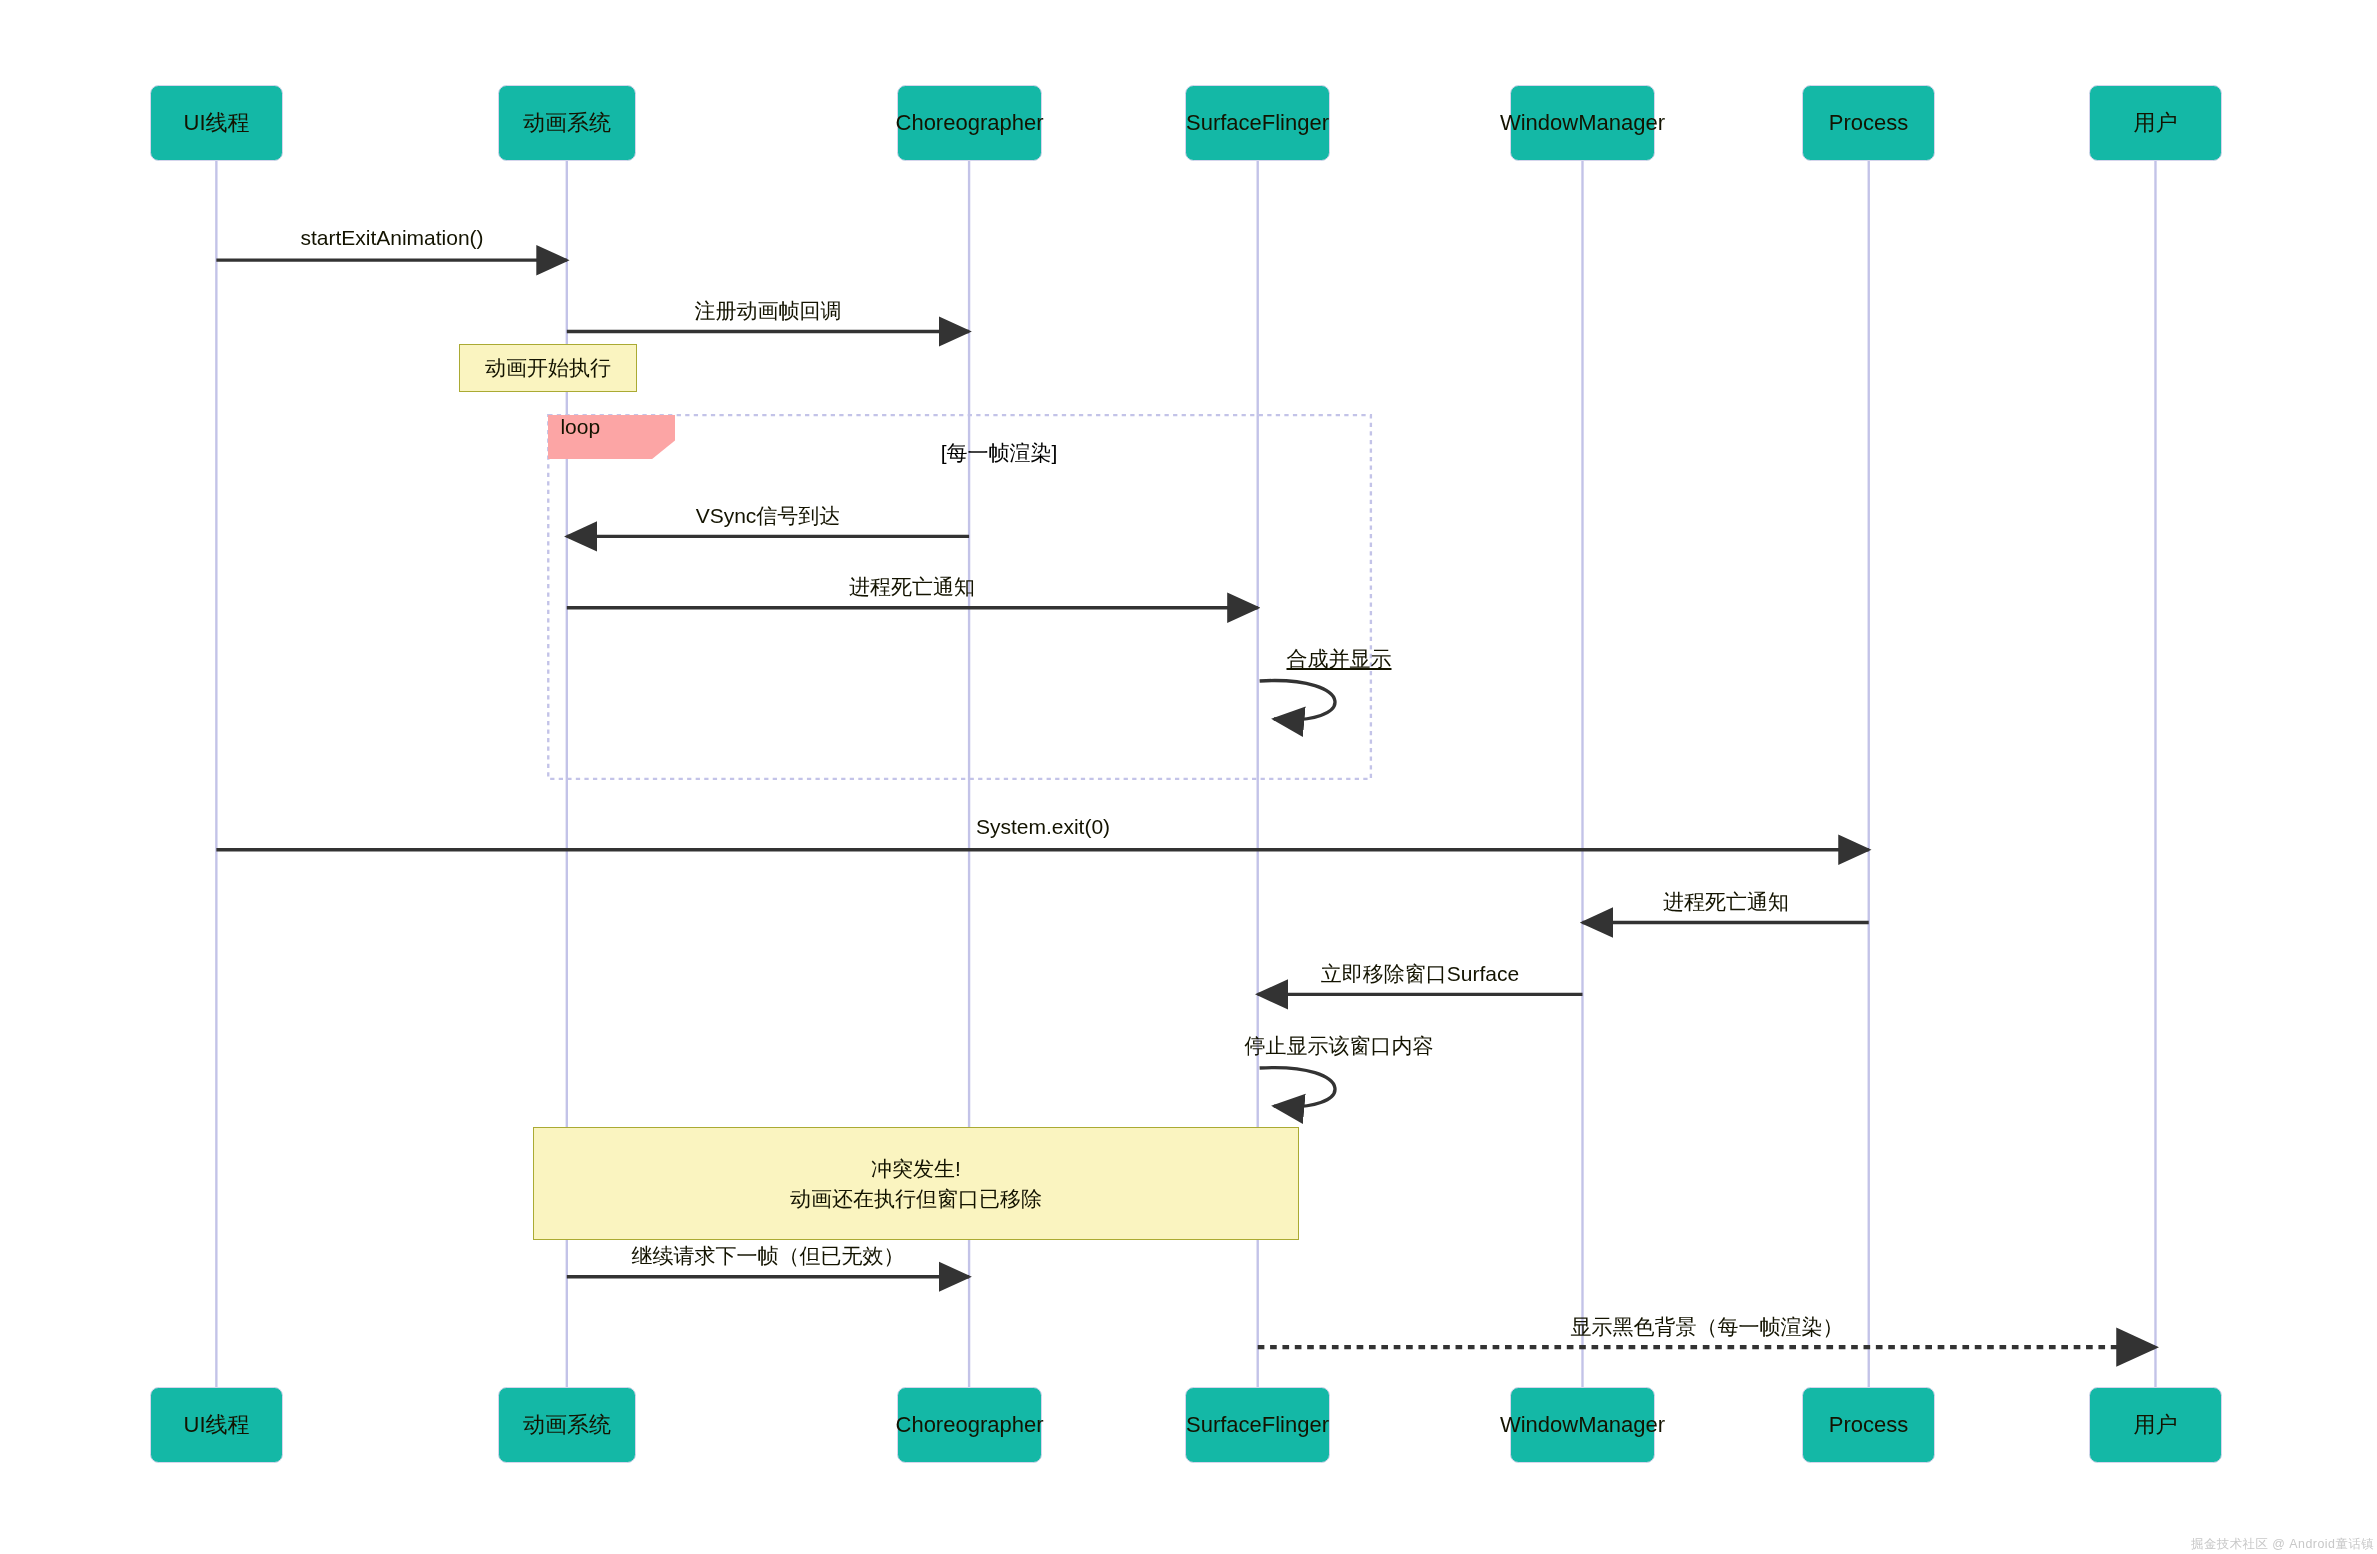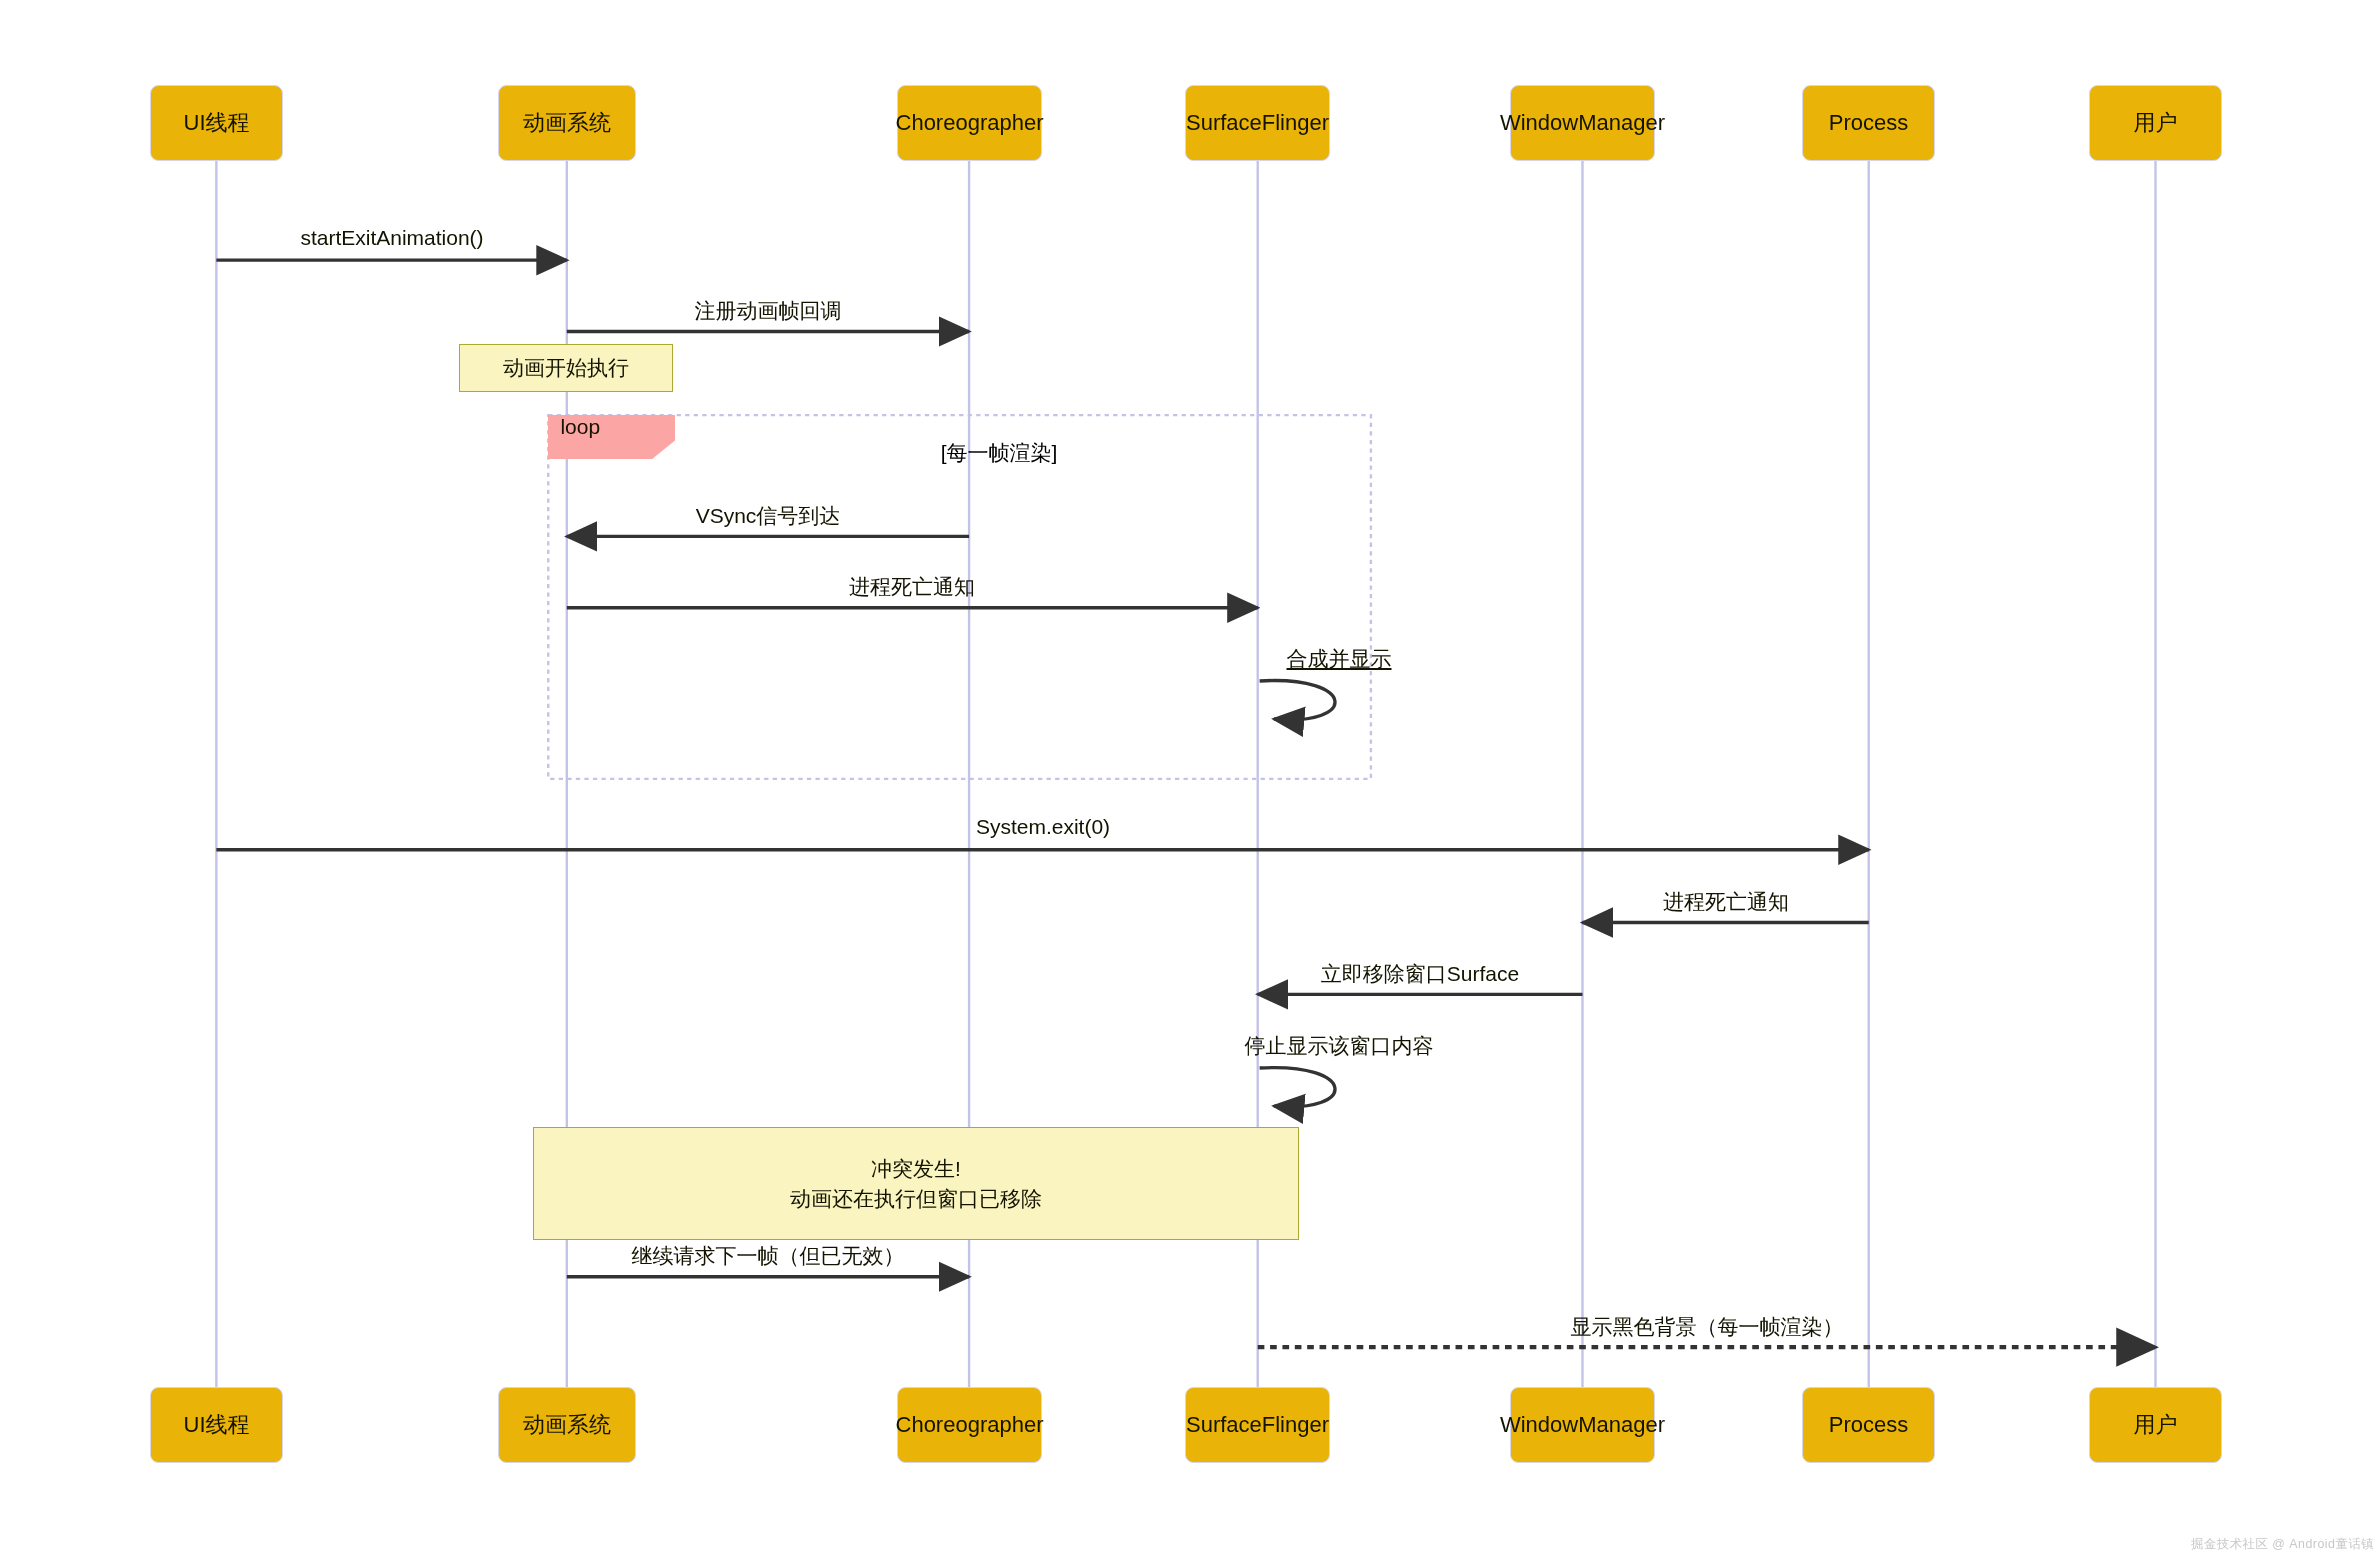--- a/index.html
+++ b/index.html
@@ -5,21 +5,21 @@
   html,body{margin:0;padding:0;background:#ffffff;}
   body{
     font-family:"Liberation Sans","DejaVu Sans",sans-serif;
     width:2388px;height:1555px;position:relative;overflow:hidden;
   }
   #stage{position:absolute;left:0;top:0;width:2388px;height:1555px;}
   svg#diagram{position:absolute;left:0;top:0;width:2388px;height:1555px;}
 
   .participant-box{
     position:absolute;
-    background:#eab308;
+    background:#14b8a6;
     border:1.4px solid #D5D5EC;
     border-radius:8.6px;
     box-sizing:border-box;
     display:flex;align-items:center;justify-content:center;
   }
   .participant-label{
     font-size:22px;color:#131300;line-height:1.1;white-space:nowrap;
   }
   .note-box{
     position:absolute;
@@ -135,21 +135,21 @@
         <span class="participant-label">WindowManager</span>
       </div>
       <div class="participant-box" style="left: 1802px; top: 1387px; width: 133px; height: 76px;">
         <span class="participant-label">Process</span>
       </div>
       <div class="participant-box" style="left: 2089px; top: 1387px; width: 133px; height: 76px;">
         <span class="participant-label">用户</span>
       </div>
     </div>
   <div id="notes-layer">
-      <div class="note-box" style="left: 459px; top: 344px; width: 214px; height: 48px; align-items: center;">
+      <div class="note-box" style="left: 459px; top: 344px; width: 178px; height: 48px; align-items: center;">
         <div class="note-text">动画开始执行</div>
       </div>
       <div class="note-box" style="left: 533px; top: 1127px; width: 766px; height: 113px;">
         <div class="note-text">冲突发生!<br>动画还在执行但窗口已移除</div>
       </div>
     </div>
   <div id="labels-layer">
       <div class="msg-label" style="left: 392px; top: 226px;">startExitAnimation()</div>
       <div class="msg-label" style="left: 768px; top: 297px;">注册动画帧回调</div>
       <div class="msg-label" style="left: 768px; top: 502px;">VSync信号到达</div>

